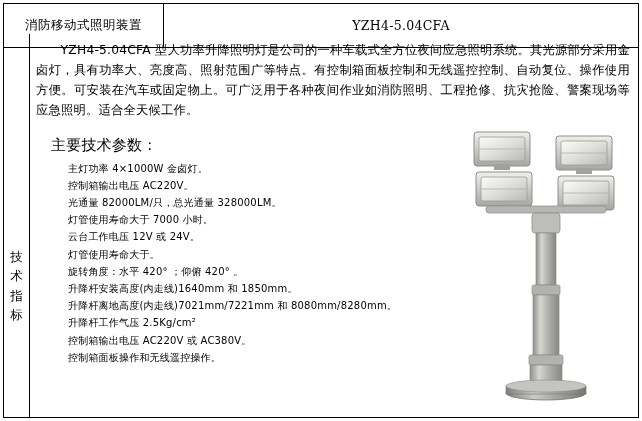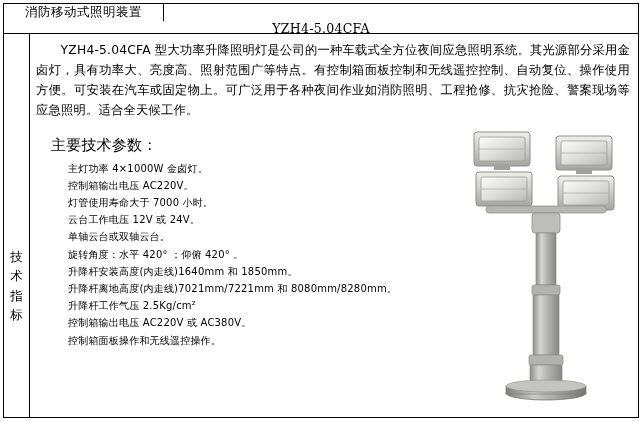--- a/index.html
+++ b/index.html
@@ -19,26 +19,25 @@
     width: 642px;
     height: 421px;
     box-sizing: border-box;
   }
   
   .header-row {
     position: absolute;
     left: 3px;
     top: 3px;
     width: 636px;
-    height: 31px;
+    height: 45px;
     border: 1px solid #000000;
     box-sizing: border-box;
     display: flex;
     align-items: stretch;
-    flex-direction: column;
   }
   .header-left {
     width: 160px;
     border-right: 1px solid #000000;
     box-sizing: border-box;
     display: flex;
     align-items: center;
     justify-content: center;
   }
   .header-left-text {
@@ -153,23 +152,24 @@
 
     <div class="body-content">
 
       <p class="para">YZH4-5.04CFA 型大功率升降照明灯是公司的一种车载式全方位夜间应急照明系统。其光源部分采用金卤灯，具有功率大、亮度高、照射范围广等特点。有控制箱面板控制和无线遥控控制、自动复位、操作使用方便。可安装在汽车或固定物上。可广泛用于各种夜间作业如消防照明、工程抢修、抗灾抢险、警案现场等应急照明。适合全天候工作。</p>
 
       <p class="section-title">主要技术参数：</p>
 
       <ul class="spec-list">
         <li>主灯功率 4×1000W 金卤灯。</li>
         <li>控制箱输出电压 AC220V。</li>
+        <li>光通量 82000LM/只，总光通量 328000LM。</li>
         <li>灯管使用寿命大于 7000 小时。</li>
         <li>云台工作电压 12V 或 24V。</li>
-        <li>单轴云台或双轴云台。</li>
+        <li>灯管使用寿命大于。</li>
         <li>旋转角度：水平 420° ；仰俯 420° 。</li>
         <li>升降杆安装高度(内走线)1640mm 和 1850mm。</li>
         <li>升降杆离地高度(内走线)7021mm/7221mm 和 8080mm/8280mm。</li>
         <li>升降杆工作气压 2.5Kg/cm²</li>
         <li>控制箱输出电压 AC220V 或 AC380V。</li>
         <li>控制箱面板操作和无线遥控操作。</li>
 
       </ul>
 
       <div class="photo">

